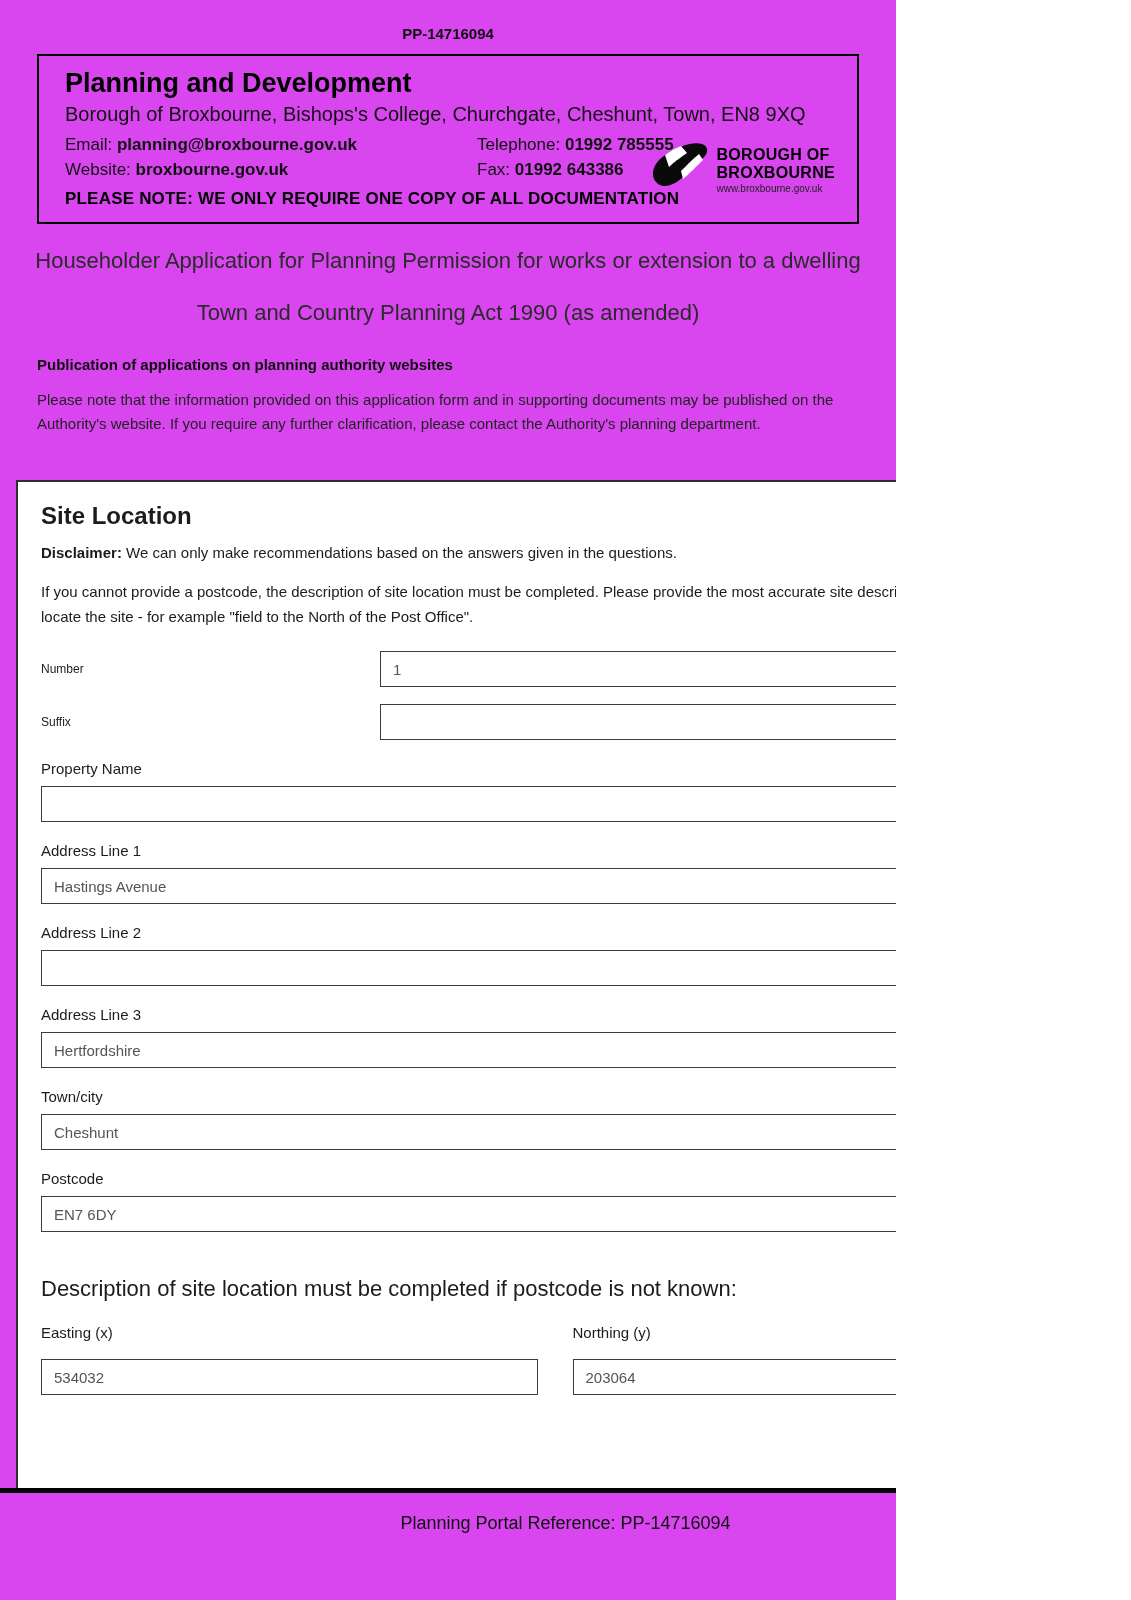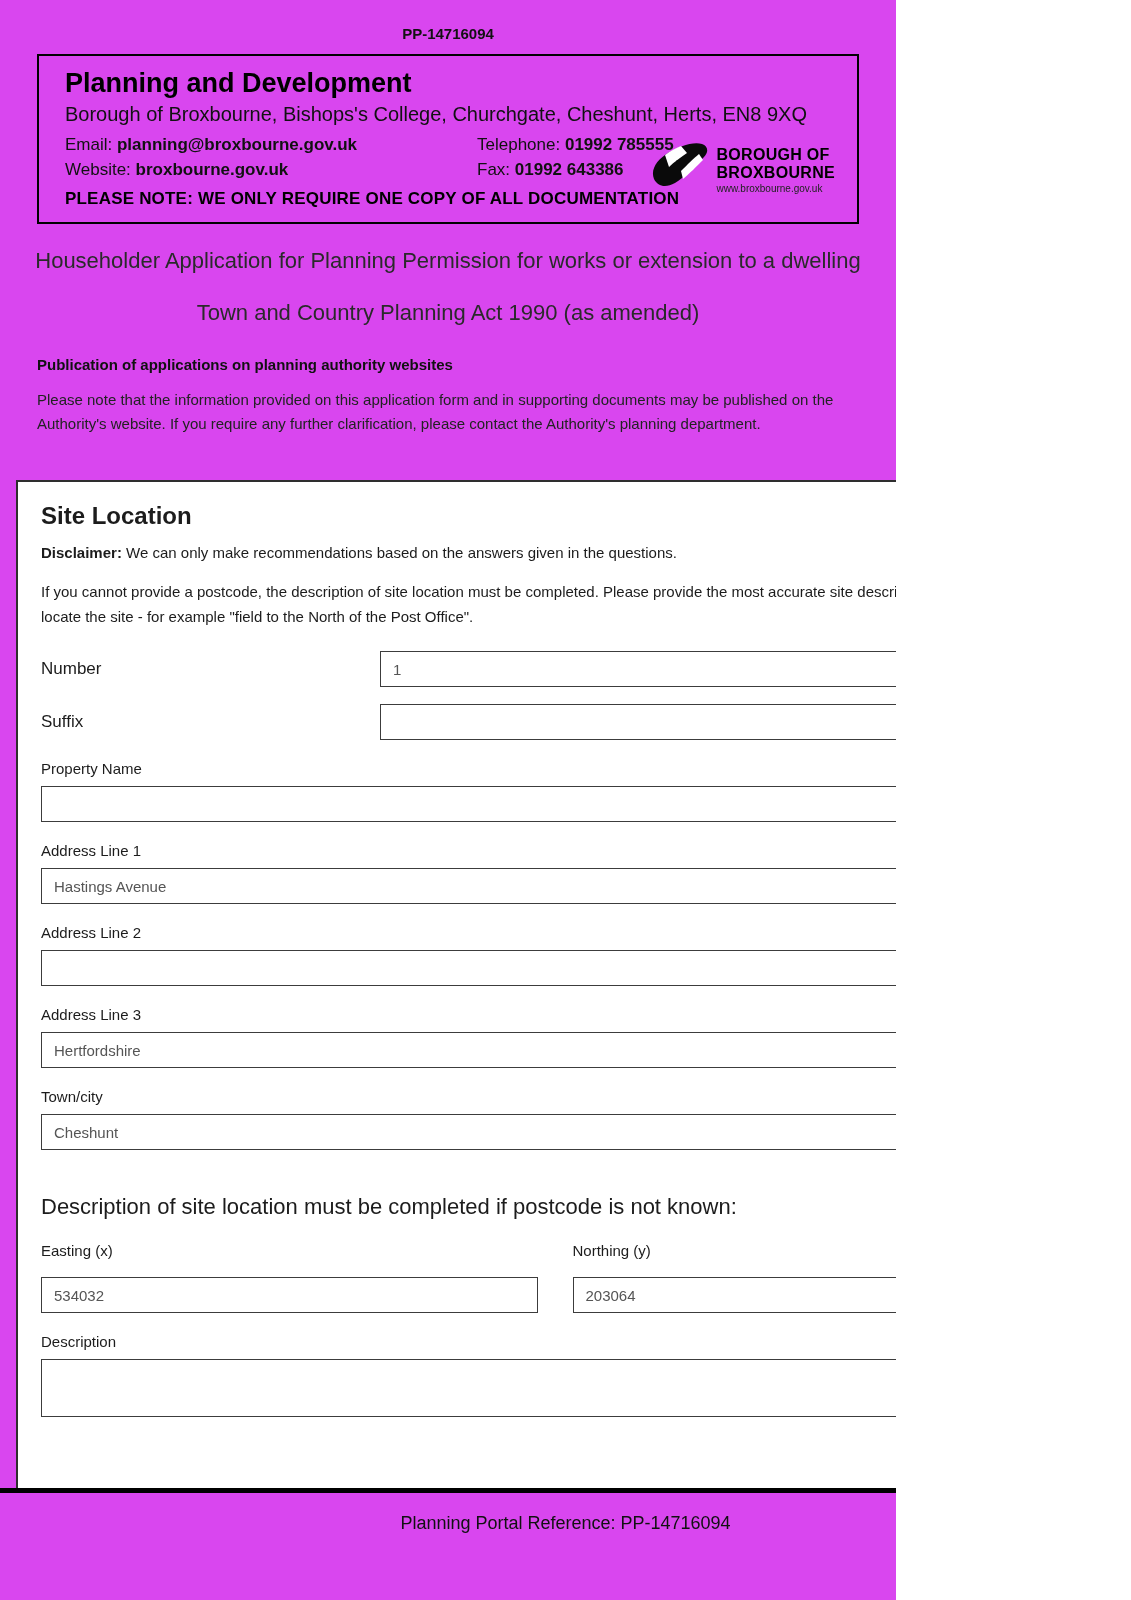--- a/index.html
+++ b/index.html
@@ -28,21 +28,21 @@
 
   .site-box { position:absolute; top:480px; left:16px; width:1103px; height:1008px;
               border:2px solid #2e2e2e; border-bottom:none; padding:20px 48px 0 23px; background:#fff; }
   .section-heading { font-size:24px; font-weight:bold; color:#1c1c1c; }
   .disclaimer { margin-top:14px; font-size:15px; color:#1c1c1c; }
   .disclaimer b { font-weight:bold; }
   .site-note { margin-top:18px; margin-bottom:22px; font-size:15px; line-height:25px; color:#1c1c1c; }
 
   .inline-row { display:flex; align-items:center; }
   .inline-row + .inline-row { margin-top:17px; }
-  .inline-label { width:339px; flex:0 0 339px; font-size:17px; color:#1c1c1c; }
+  .inline-label { width:339px; flex:0 0 339px; font-size:12px; color:#1c1c1c; }
 
   .fi { height:36px; width:100%; border:1px solid #3c3c3c; background:#fff; color:#555;
         font-size:15px; padding:0 12px; font-family:"Liberation Sans", sans-serif; outline:none; }
   .inline-row .fi { flex:1; }
 
   .field { margin-top:20px; }
   .f-label { display:block; font-size:15px; color:#1c1c1c; }
   .field .fi { margin-top:9px; }
 
   .desc-heading { margin-top:44px; font-size:22px; color:#1c1c1c; }
@@ -58,21 +58,21 @@
 </style>
 </head>
 <body>
 
 <div class="page">
 
   <div class="top-ref">PP-14716094</div>
 
   <div class="header-box">
     <div class="dept-title">Planning and Development</div>
-    <div class="authority-address">Borough of Broxbourne, Bishops's College, Churchgate, Cheshunt, Herts, EN8 9XQ</div>
+    <div class="authority-address">Borough of Broxbourne, Bishops's College, Churchgate, Cheshunt, Town, EN8 9XQ</div>
     <div class="contact-grid">
       <div class="contact-cell">
         <span>Email:</span>
         <b>planning@broxbourne.gov.uk</b>
       </div>
       <div class="contact-cell">
         <span>Telephone:</span>
         <b>01992 785555</b>
       </div>
       <div class="contact-cell">
@@ -145,36 +145,36 @@
     <div class="field">
       <label class="f-label">Address Line 3</label>
       <input class="fi" type="text" value="Hertfordshire" style="">
     </div>
 
     <div class="field">
       <label class="f-label">Town/city</label>
       <input class="fi" type="text" value="Cheshunt" style="">
     </div>
 
+    <div class="field">
+      <label class="f-label">Postcode</label>
+      <input class="fi" type="text" value="EN7 6DY" style="">
+    </div>
 
     <div class="desc-heading">Description of site location must be completed if postcode is not known:</div>
 
     <div class="coord-row">
       <div class="coord-col">
         <label class="f-label">Easting (x)</label>
         <input class="fi" type="text" value="534032" style="">
       </div>
       <div class="coord-col">
         <label class="f-label">Northing (y)</label>
         <input class="fi" type="text" value="203064" style="">
       </div>
     </div>
 
-    <div class="field">
-      <label class="f-label">Description</label>
-      <div class="desc-box"></div>
-    </div>
   </div>
 
   <div class="page-break"></div>
   <div class="footer">Planning Portal Reference: PP-14716094</div>
 
 </div>
 
 </body></html>

